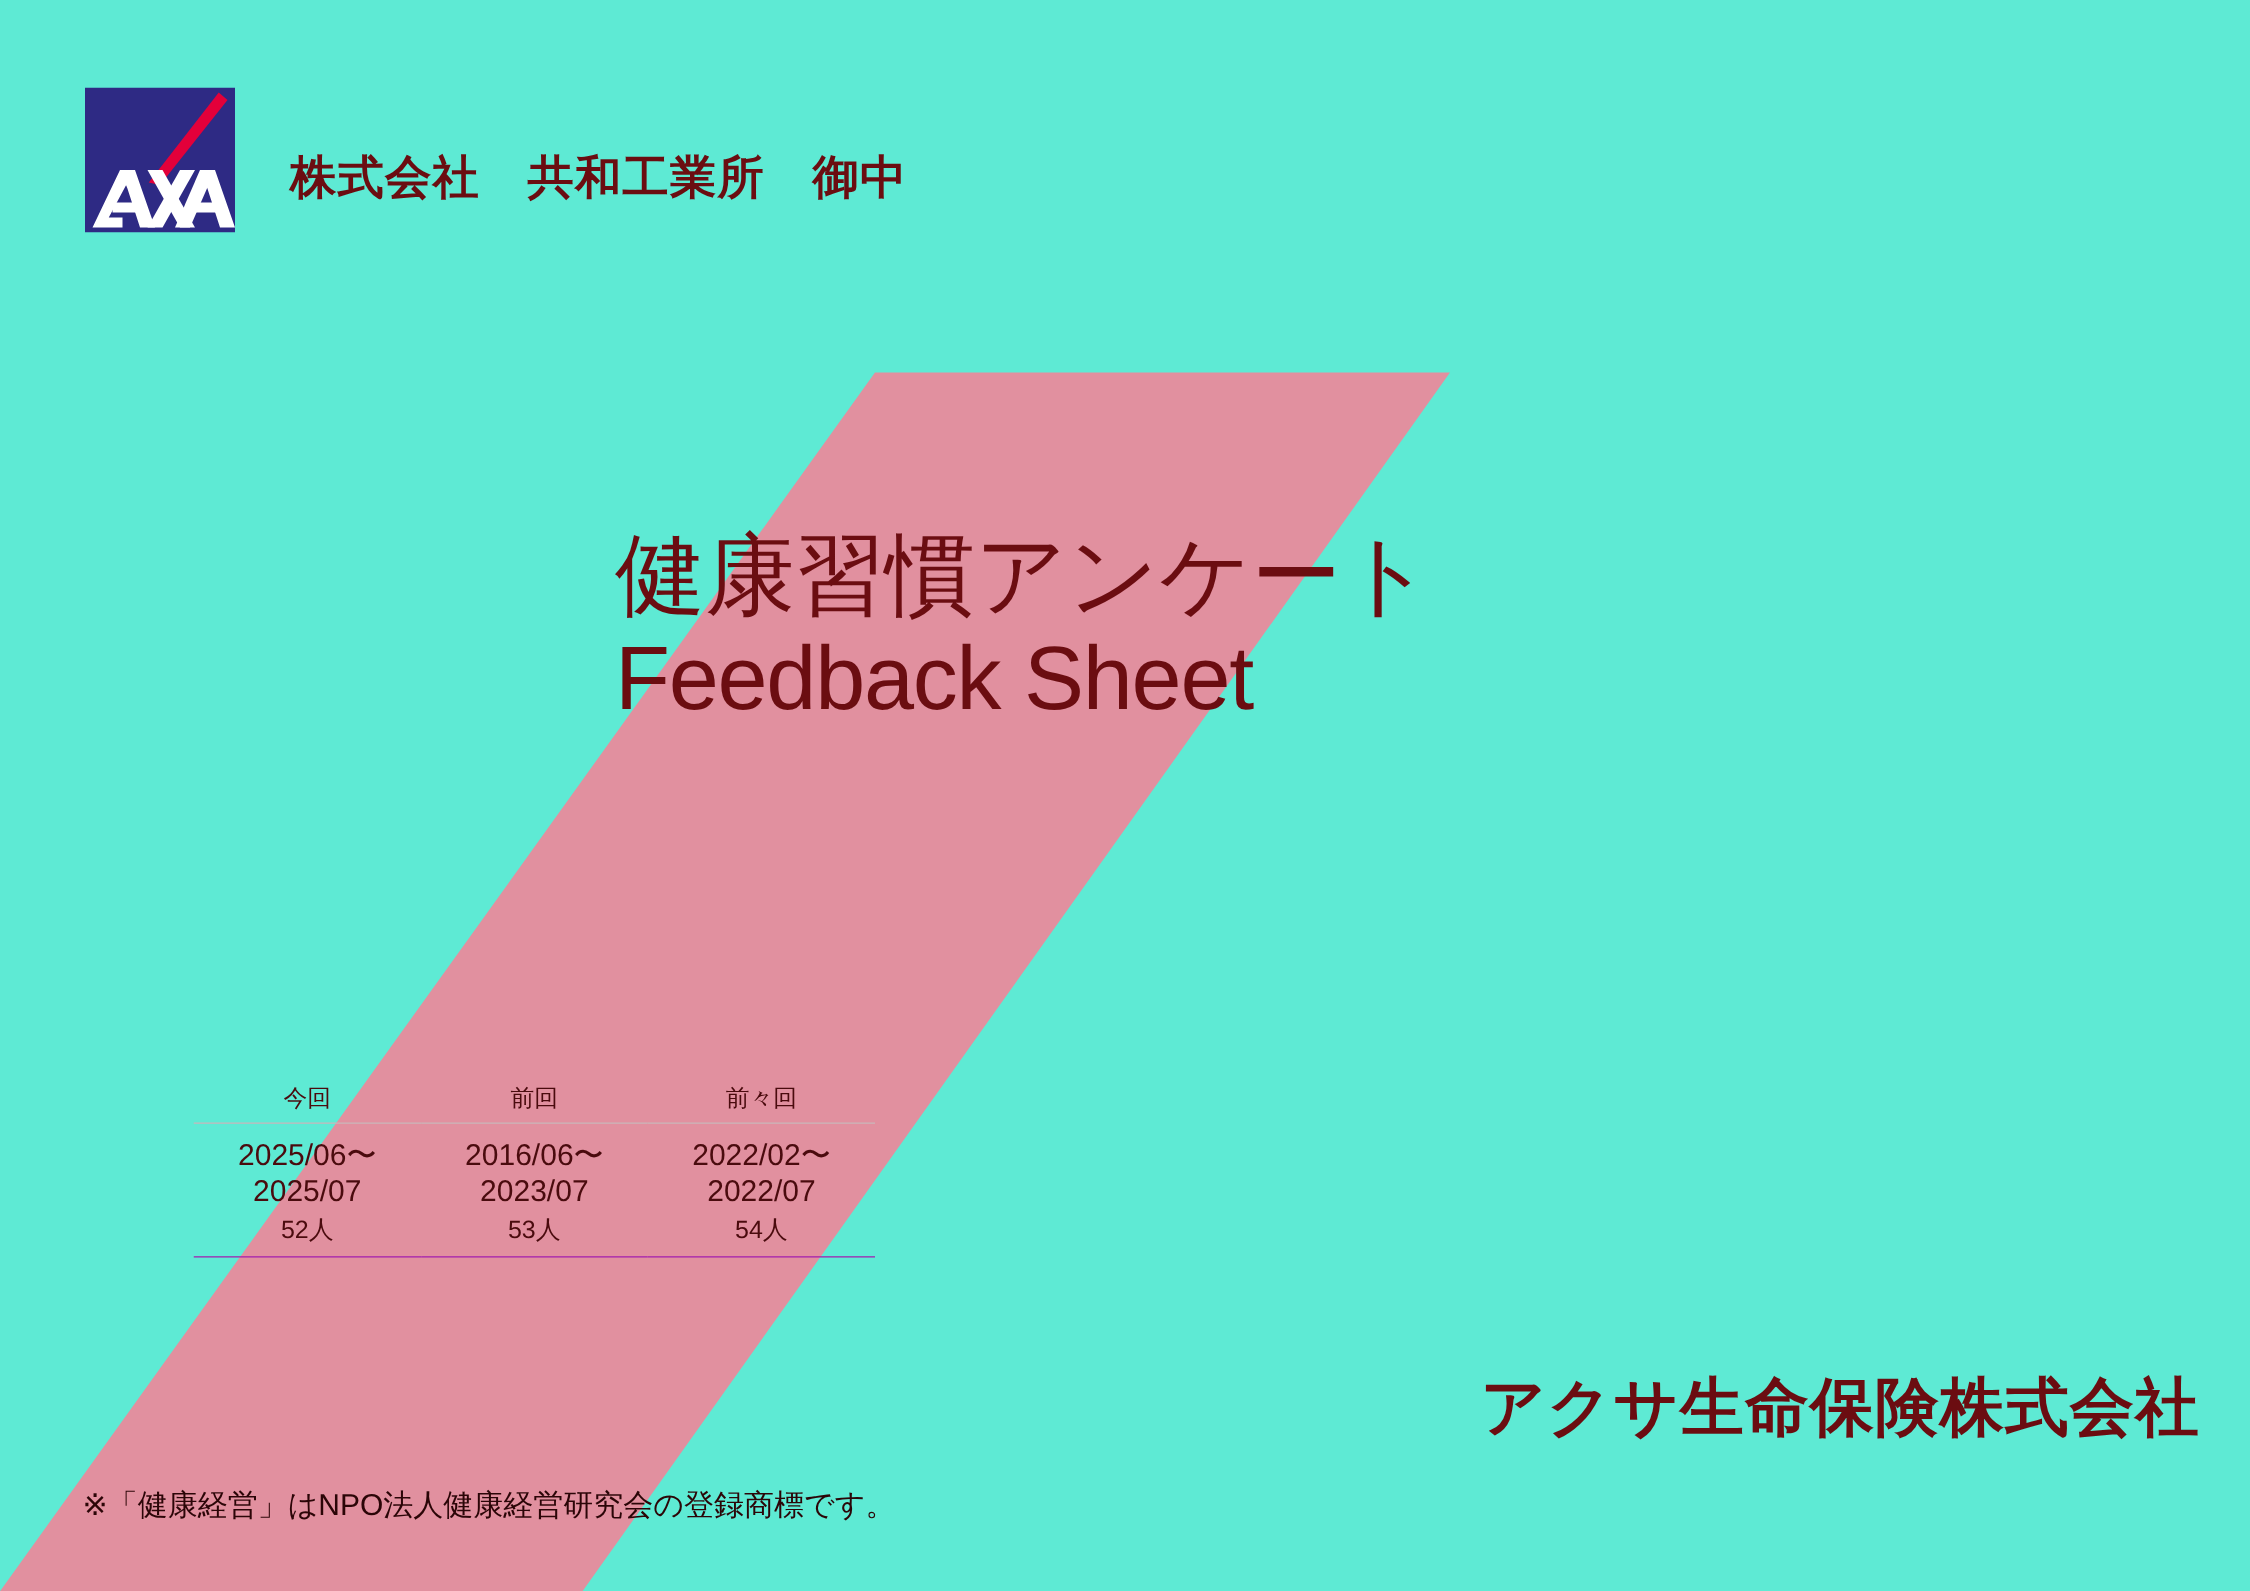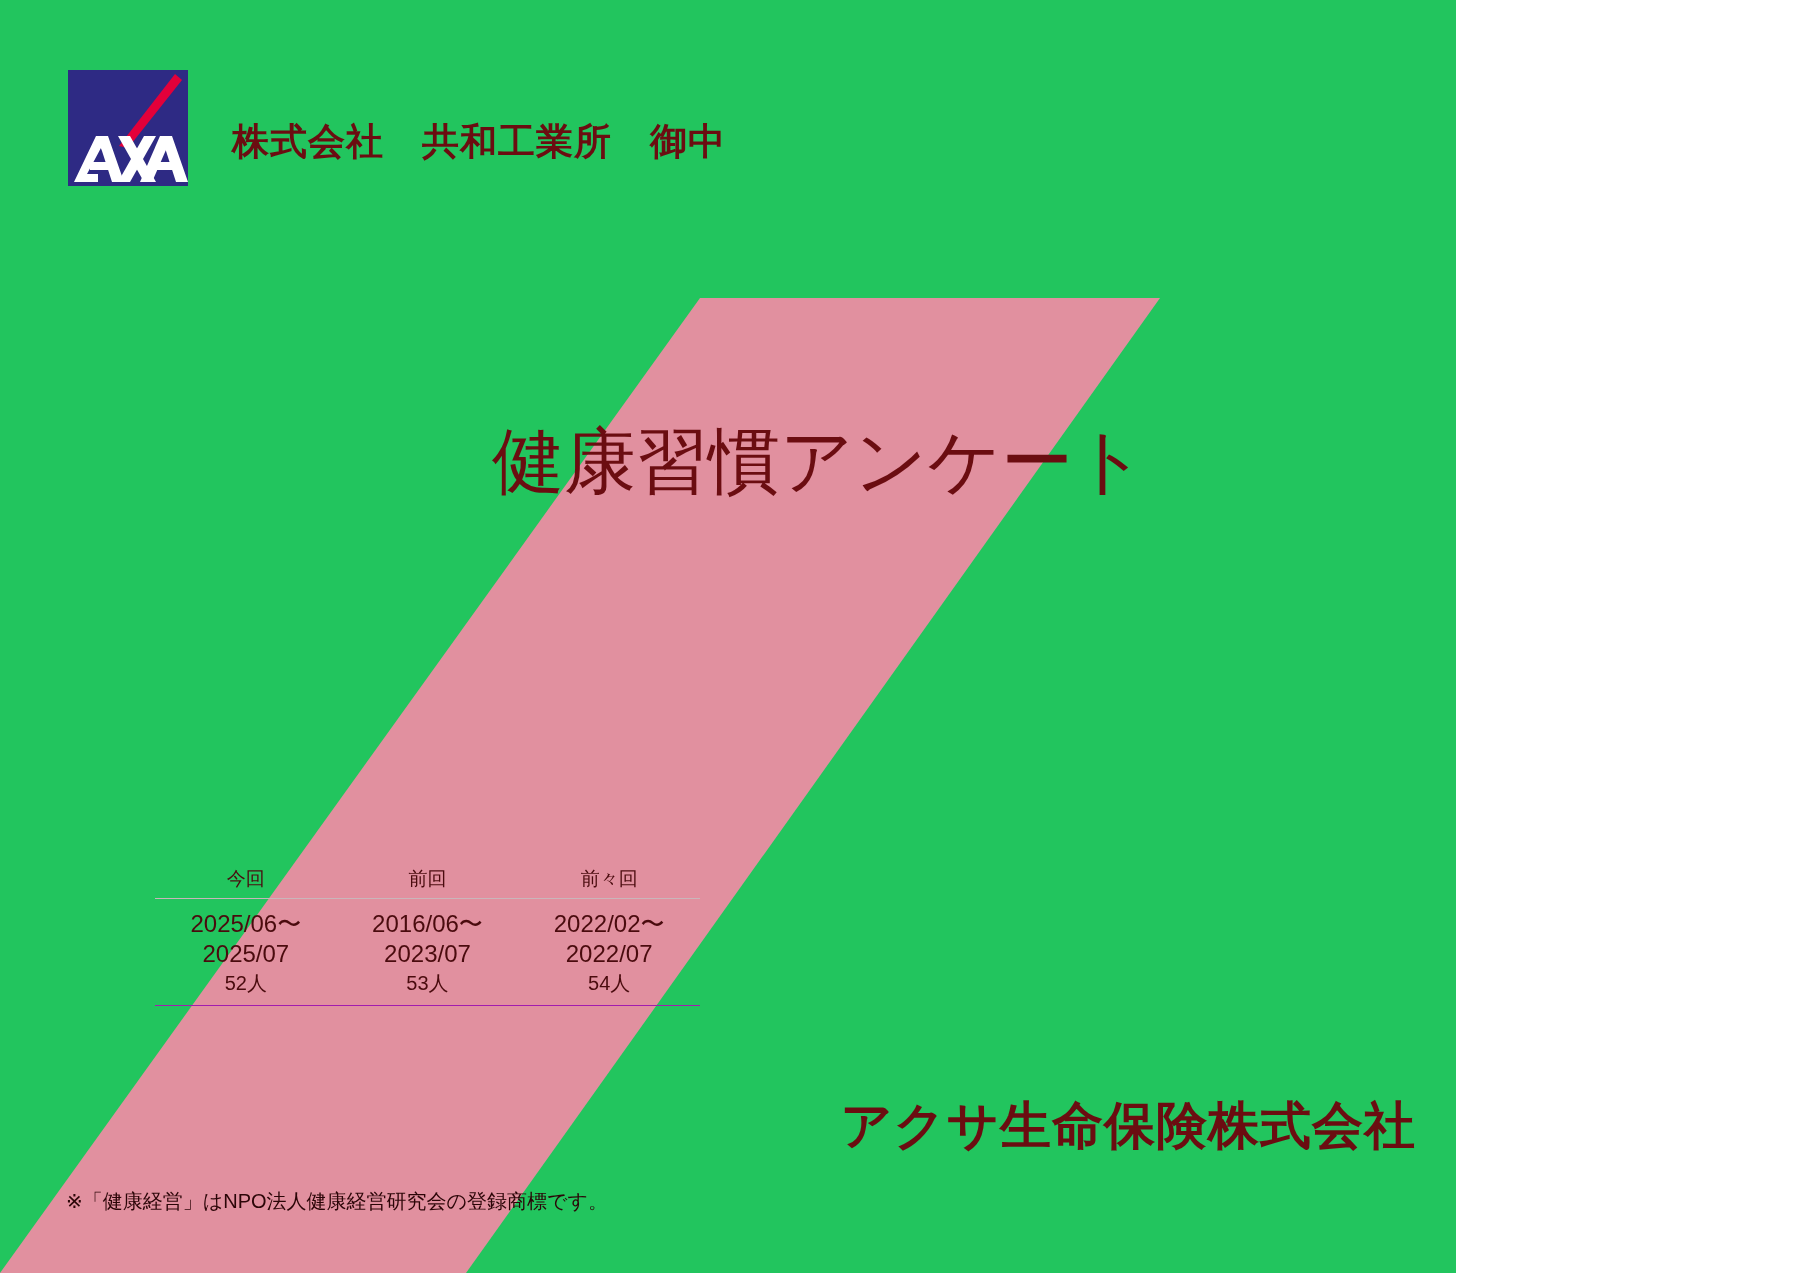--- a/index.html
+++ b/index.html
@@ -5,23 +5,23 @@
   html, body {
     margin: 0;
     padding: 0;
     background: #ffffff;
   }
   body {
     font-family: "Liberation Sans", "DejaVu Sans", sans-serif;
   }
   #slide {
     position: relative;
-    width: 1456px;
+    width: 1800px;
     height: 1273px;
-    background: #22c55e;
+    background: #5eead4;
     overflow: hidden;
   }
 
   
   #band {
     position: absolute;
     left: 0;
     top: 0;
     width: 1800px;
     height: 1273px;
@@ -109,21 +109,21 @@
     letter-spacing: 1px;
     color: #6B0D11;
     white-space: pre;
   }
 
   
   #footnote {
     position: absolute;
     left: 66px;
     top: 1188px;
-    font-size: 20px;
+    font-size: 24px;
     color: #2B0507;
     white-space: pre;
   }
 </style>
 </head>
 <body>
 
 <div id="slide">
 
   <svg id="band" viewBox="0 0 1800 1273" preserveAspectRatio="none" aria-hidden="true">
@@ -145,20 +145,21 @@
       <polygon points="92,66 104,66 120,112 108,112 98,81"></polygon>
       <polygon points="92,66 104,66 84,112 72,112"></polygon>
       <rect x="86" y="92" width="26" height="8"></rect>
     </g>
   </svg>
 
   <div id="company-line">株式会社　共和工業所　御中</div>
 
   <div id="title-block">
     <div class="title-line">健康習慣アンケート</div>
+    <div class="title-line latin">Feedback Sheet</div>
   </div>
 
   <table id="period-table">
     <thead>
       <tr>
         <th>今回</th>
         <th>前回</th>
         <th>前々回</th>
       </tr>
     </thead>

